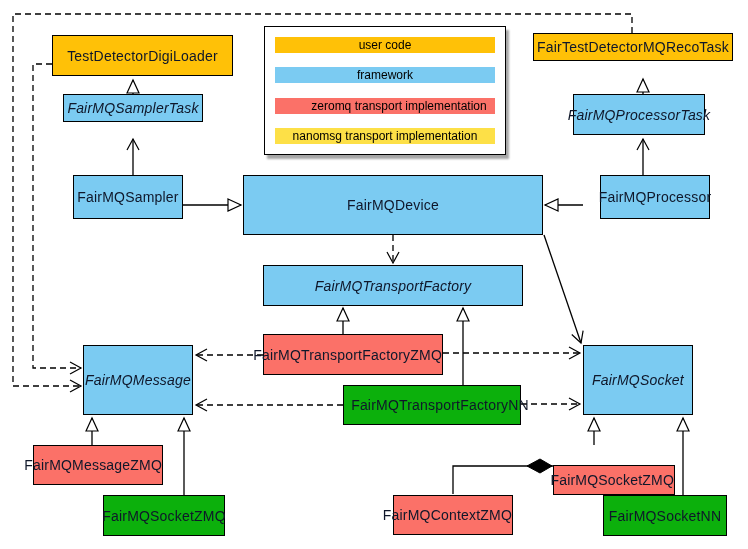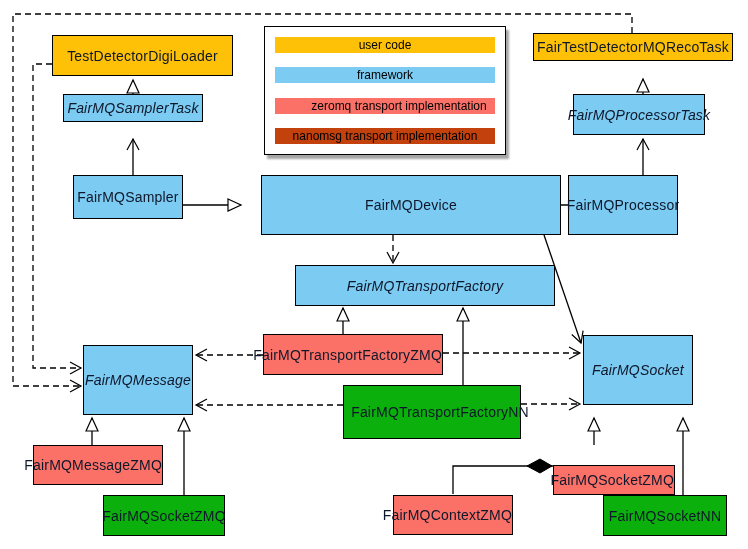--- a/index.html
+++ b/index.html
@@ -77,59 +77,59 @@
   <div class="legend">
     <div class="legend-row c-user" style="background: rgb(255, 193, 7);">
       <span>user code</span>
     </div>
     <div class="legend-row c-framework" style="background: rgb(123, 203, 242);">
       <span>framework</span>
     </div>
     <div class="legend-row c-zeromq" style="background: rgb(251, 113, 104); padding-left: 28px;">
       <span>zeromq transport implementation</span>
     </div>
-    <div class="legend-row c-nanomsg" style="background: #c2410c;">
+    <div class="legend-row c-nanomsg" style="background: #fde047;">
       <span>nanomsg transport implementation</span>
     </div>
   </div>
 
   <div class="node c-user" style="left: 52px; top: 35px; width: 181px; height: 41px; background: rgb(255, 193, 7);">
     <span>TestDetectorDigiLoader</span>
   </div>
   <div class="node c-user" style="left: 533px; top: 33px; width: 200px; height: 28px; background: rgb(255, 193, 7);">
     <span>FairTestDetectorMQRecoTask</span>
   </div>
   <div class="node c-framework abstract" style="left: 63px; top: 94px; width: 140px; height: 28px; background: rgb(123, 203, 242);">
     <span>FairMQSamplerTask</span>
   </div>
   <div class="node c-framework abstract" style="left: 573px; top: 94px; width: 132px; height: 41px; background: rgb(123, 203, 242);">
     <span>FairMQProcessorTask</span>
   </div>
   <div class="node c-framework" style="left: 73px; top: 175px; width: 110px; height: 44px; background: rgb(123, 203, 242);">
     <span>FairMQSampler</span>
   </div>
-  <div class="node c-framework" style="left: 243px; top: 175px; width: 300px; height: 60px; background: rgb(123, 203, 242); margin-left: 18px;">
+  <div class="node c-framework" style="left: 243px; top: 175px; width: 300px; height: 60px; background: rgb(123, 203, 242);">
     <span>FairMQDevice</span>
   </div>
-  <div class="node c-framework" style="left: 568px; top: 175px; width: 110px; height: 60px; background: rgb(123, 203, 242);">
+  <div class="node c-framework" style="left: 600px; top: 175px; width: 110px; height: 44px; background: rgb(123, 203, 242);">
     <span>FairMQProcessor</span>
   </div>
-  <div class="node c-framework abstract" style="left: 263px; top: 265px; width: 260px; height: 41px; background: rgb(123, 203, 242); margin-left: 32px;">
+  <div class="node c-framework abstract" style="left: 263px; top: 265px; width: 260px; height: 41px; background: rgb(123, 203, 242);">
     <span>FairMQTransportFactory</span>
   </div>
   <div class="node c-framework abstract" style="left: 83px; top: 345px; width: 110px; height: 70px; background: rgb(123, 203, 242);">
     <span>FairMQMessage</span>
   </div>
-  <div class="node c-framework abstract" style="left: 583px; top: 335px; width: 110px; height: 70px; background: rgb(123, 203, 242);">
+  <div class="node c-framework abstract" style="left: 583px; top: 345px; width: 110px; height: 70px; background: rgb(123, 203, 242);">
     <span>FairMQSocket</span>
   </div>
   <div class="node c-zeromq" style="left: 263px; top: 334px; width: 180px; height: 41px; background: rgb(251, 113, 104);">
     <span>FairMQTransportFactoryZMQ</span>
   </div>
-  <div class="node c-nanomsg" style="left: 343px; top: 385px; width: 178px; height: 54px; background: rgb(12, 176, 12); padding-left: 16px;">
+  <div class="node c-nanomsg" style="left: 343px; top: 385px; width: 178px; height: 40px; background: rgb(12, 176, 12); padding-left: 16px;">
     <span>FairMQTransportFactoryNN</span>
   </div>
   <div class="node c-zeromq" style="left: 33px; top: 445px; width: 130px; height: 40px; background: rgb(251, 113, 104);">
     <span>FairMQMessageZMQ</span>
   </div>
   <div class="node c-nanomsg" style="left: 103px; top: 495px; width: 122px; height: 41px; background: rgb(12, 176, 12);">
     <span>FairMQSocketZMQ</span>
   </div>
   <div class="node c-zeromq" style="left: 553px; top: 445px; width: 122px; height: 30px; background: rgb(251, 113, 104); margin-top: 20px;">
     <span>FairMQSocketZMQ</span>

